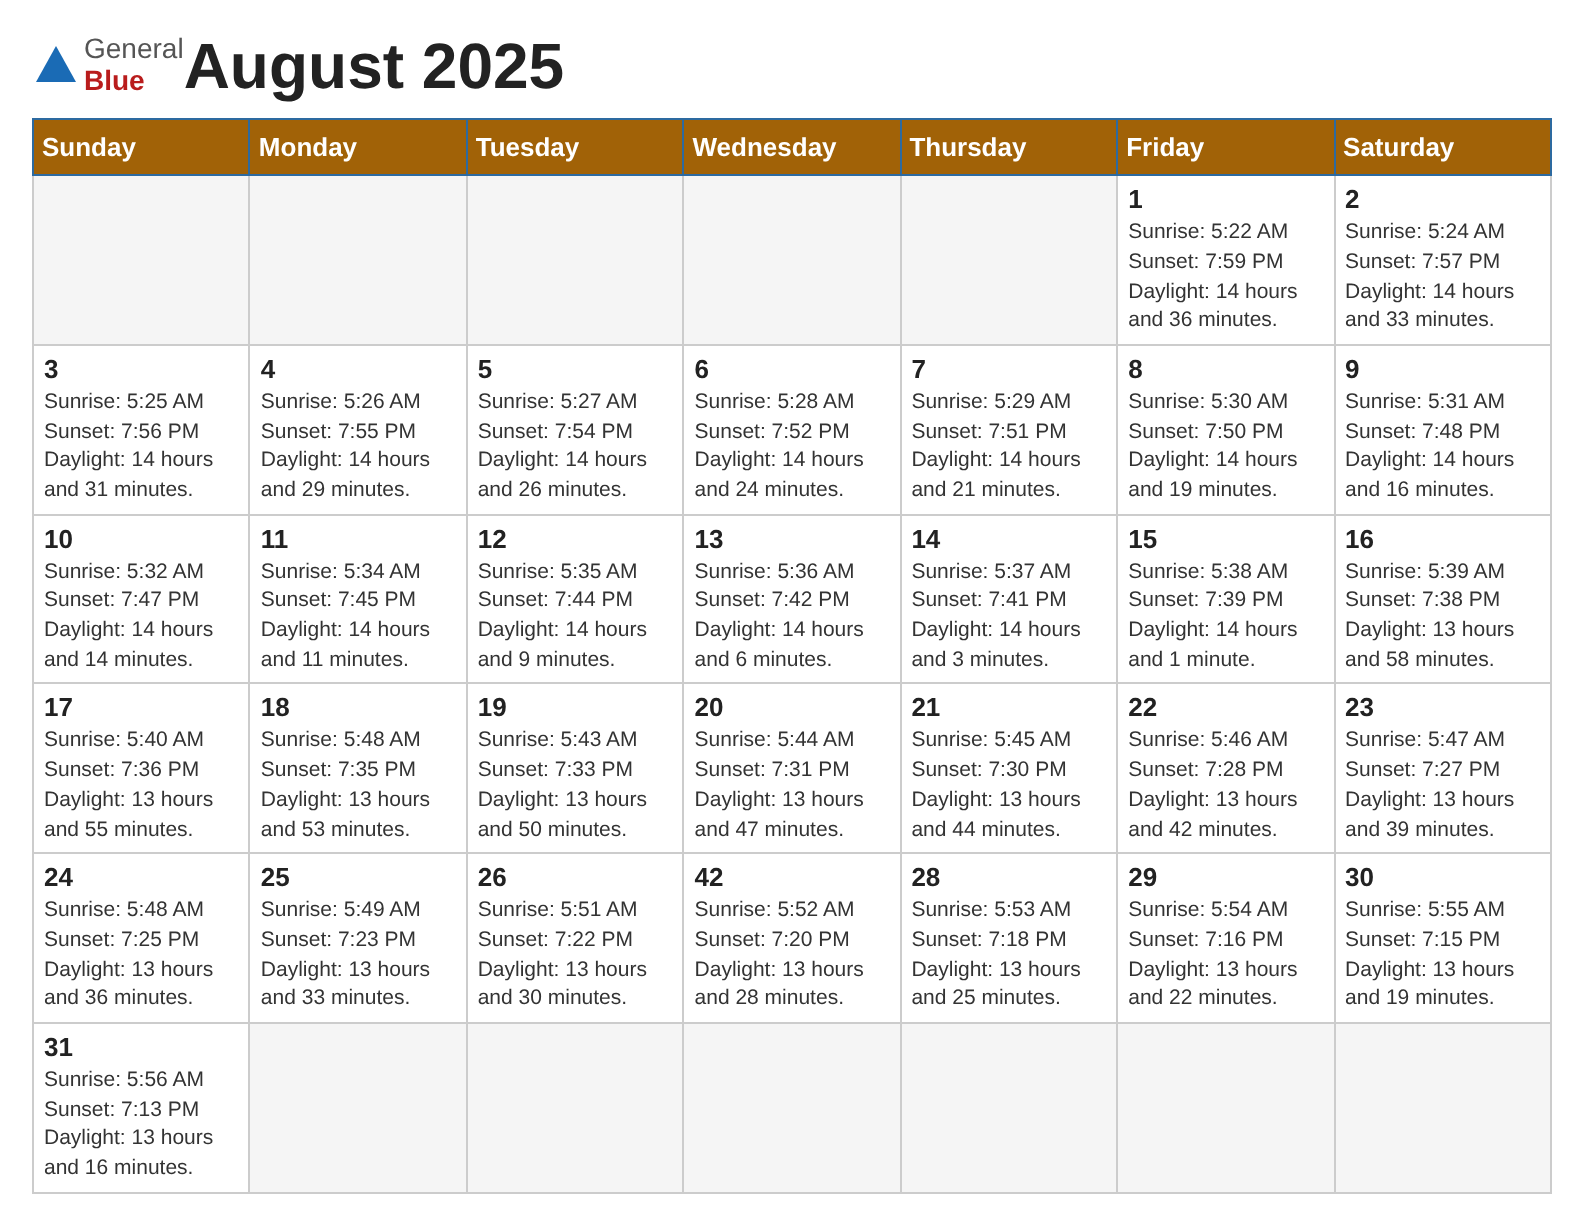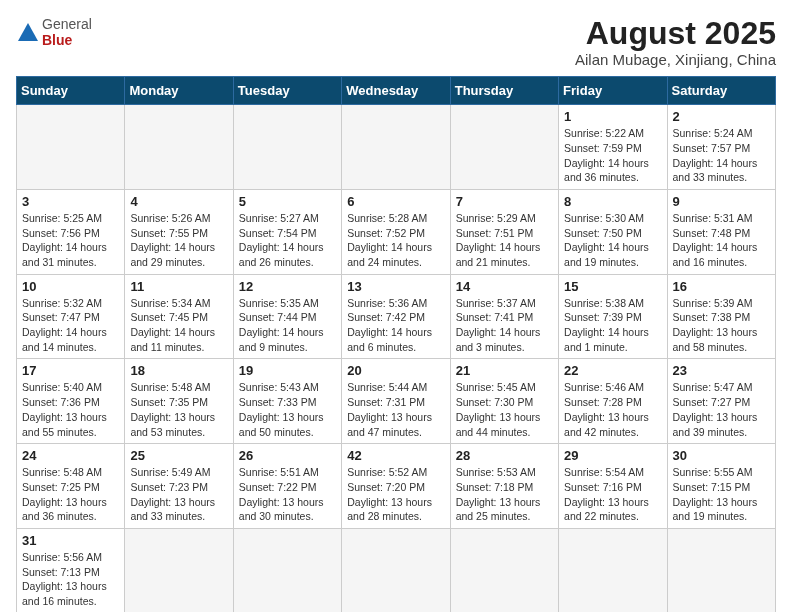--- a/index.html
+++ b/index.html
@@ -5,21 +5,20 @@
     * { box-sizing: border-box; margin: 0; padding: 0; }
     body {
       font-family: Arial, sans-serif;
       background: #fff;
       width: 792px;
       min-height: 612px;
       padding: 16px;
     }
     .header-section {
       display: flex;
-      justify-content: space-between;
       align-items: flex-start;
       margin-bottom: 8px;
     }
     .logo {
       display: flex;
       align-items: center;
       gap: 6px;
     }
     .title-section {
       text-align: right;
@@ -33,21 +32,21 @@
     .location {
       font-size: 15px;
       color: #444;
     }
     .calendar {
       width: 100%;
       border-collapse: collapse;
       border: 1px solid #ccc;
     }
     .calendar th {
-      background: #0c4a6e;
+      background: #a16207;
       color: #fff;
       font-size: 13px;
       font-weight: bold;
       padding: 6px 4px;
       text-align: left;
       border: 1px solid #2d6aa0;
     }
     .calendar td {
       border: 1px solid #ccc;
       vertical-align: top;
@@ -85,21 +84,20 @@
     <div class="logo-container">
       <div class="logo-triangle"></div>
       <div class="logo-words">
         <span class="logo-general">General</span>
         <span class="logo-blue">Blue</span>
       </div>
     </div>
   </div>
   <div class="title-section">
     <div class="month-year">August 2025</div>
-    <div class="location">Ailan Mubage, Xinjiang, China</div>
   </div>
 </div>
 
 <style>
   .logo-container {
     display: flex;
     align-items: center;
     gap: 4px;
   }
   .logo-triangle {

